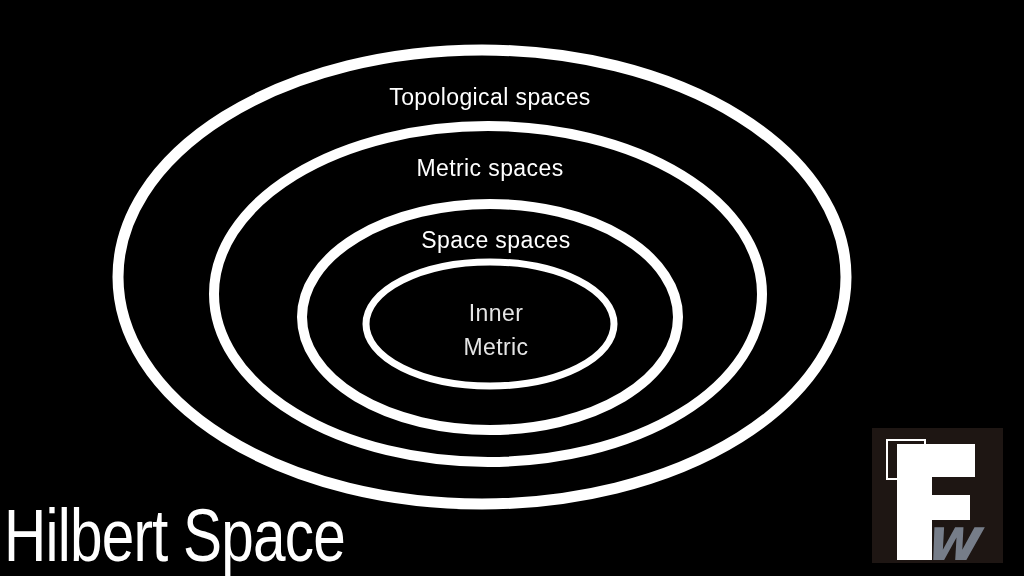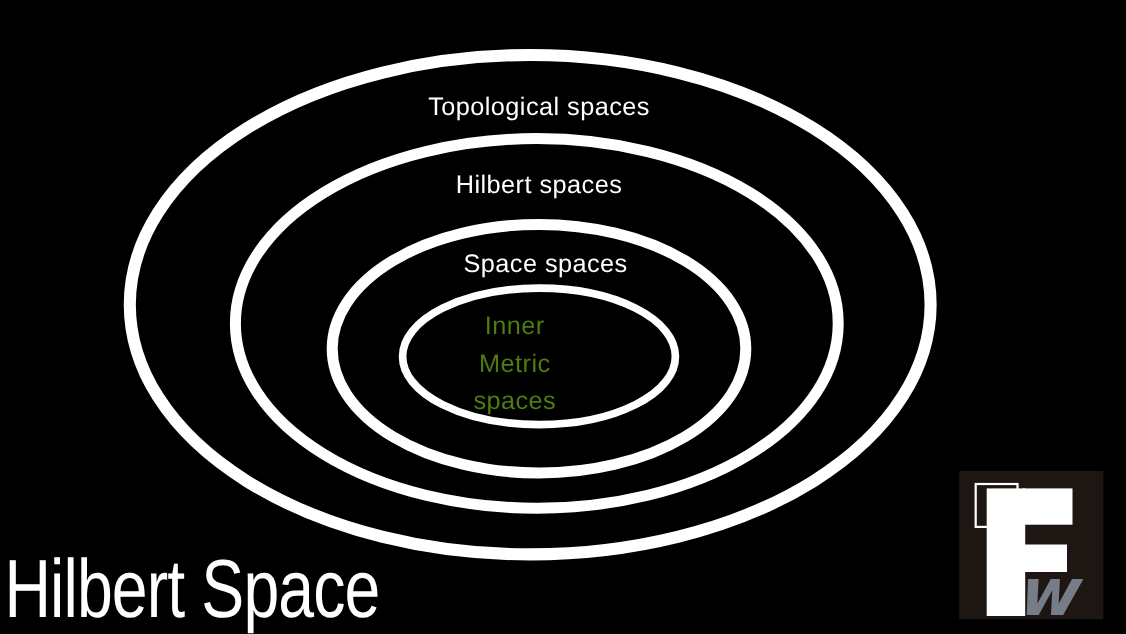--- a/index.html
+++ b/index.html
@@ -73,28 +73,27 @@
 
   <svg id="venn-svg" width="1024" height="576" viewBox="0 0 1024 576">
     <ellipse cx="482" cy="277" rx="364" ry="227" fill="none" stroke="#ffffff" stroke-width="11"></ellipse>
     <ellipse cx="488" cy="294" rx="274" ry="168" fill="none" stroke="#ffffff" stroke-width="10"></ellipse>
     <ellipse cx="490" cy="317" rx="188" ry="113" fill="none" stroke="#ffffff" stroke-width="10"></ellipse>
     <ellipse cx="490" cy="324" rx="124" ry="62" fill="none" stroke="#ffffff" stroke-width="7"></ellipse>
   </svg>
 
   <div class="set-label" style="left: 490px; top: 97px; color: rgb(255, 255, 255);">Topological spaces</div>
 
-  <div class="set-label" style="left: 490px; top: 168px; color: rgb(255, 255, 255);">Hilbert spaces</div>
+  <div class="set-label" style="left: 490px; top: 168px; color: rgb(255, 255, 255);">Metric spaces</div>
 
   <div class="set-label" style="left: 496px; top: 240px; color: rgb(255, 255, 255);">Space spaces</div>
 
-  <div class="set-label" id="inner-label" style="left: 468px; top: 330px; color: #4d7c0f; text-align: center;">
+  <div class="set-label" id="inner-label" style="left: 496px; top: 330px; color: #e5e5e5; text-align: center;">
     <span>Inner</span>
     <span>Metric</span>
-    <span>spaces</span>
   </div>
 
   <div id="main-title" style="color: rgb(255, 255, 255);">Hilbert Space</div>
 
   <div id="logo">
     <div class="tile" style="background: rgb(30, 22, 19);"></div>
     <div class="frame" style="border-color: rgb(255, 255, 255);"></div>
     <div role="img" aria-label="F">
       <div class="f-part f-stem" style="background: rgb(255, 255, 255);"></div>
       <div class="f-part f-toparm" style="background: rgb(255, 255, 255);"></div>

